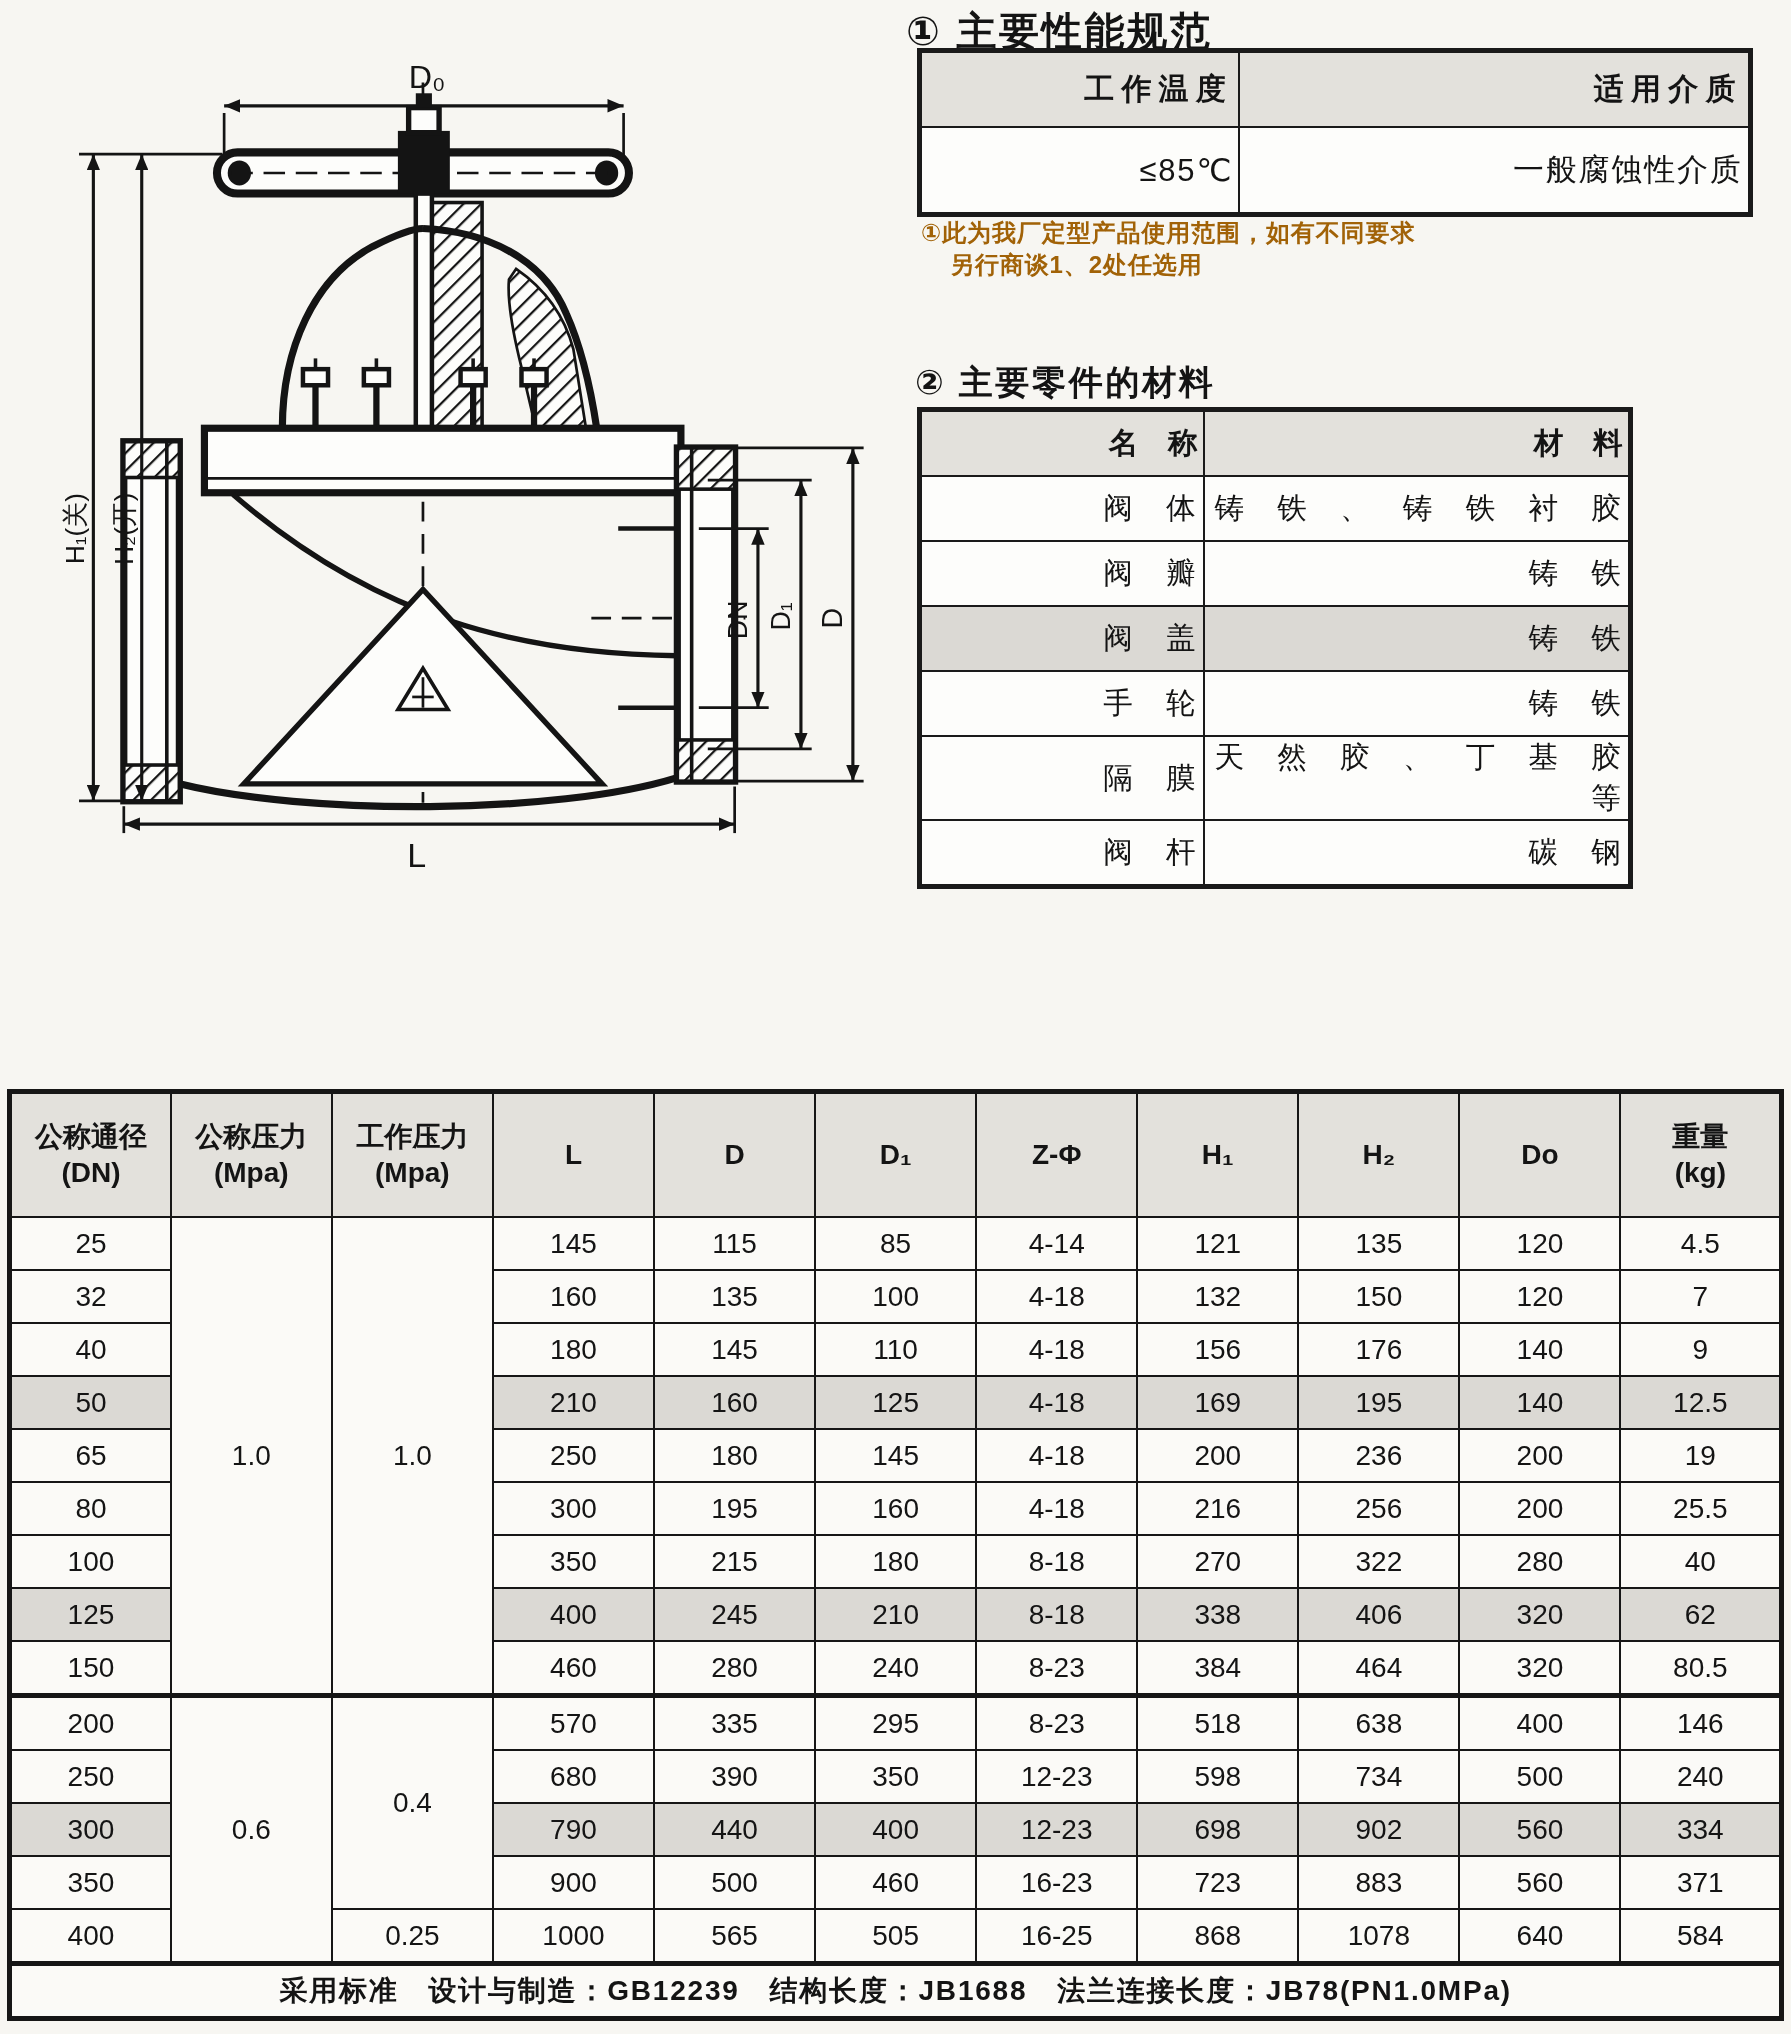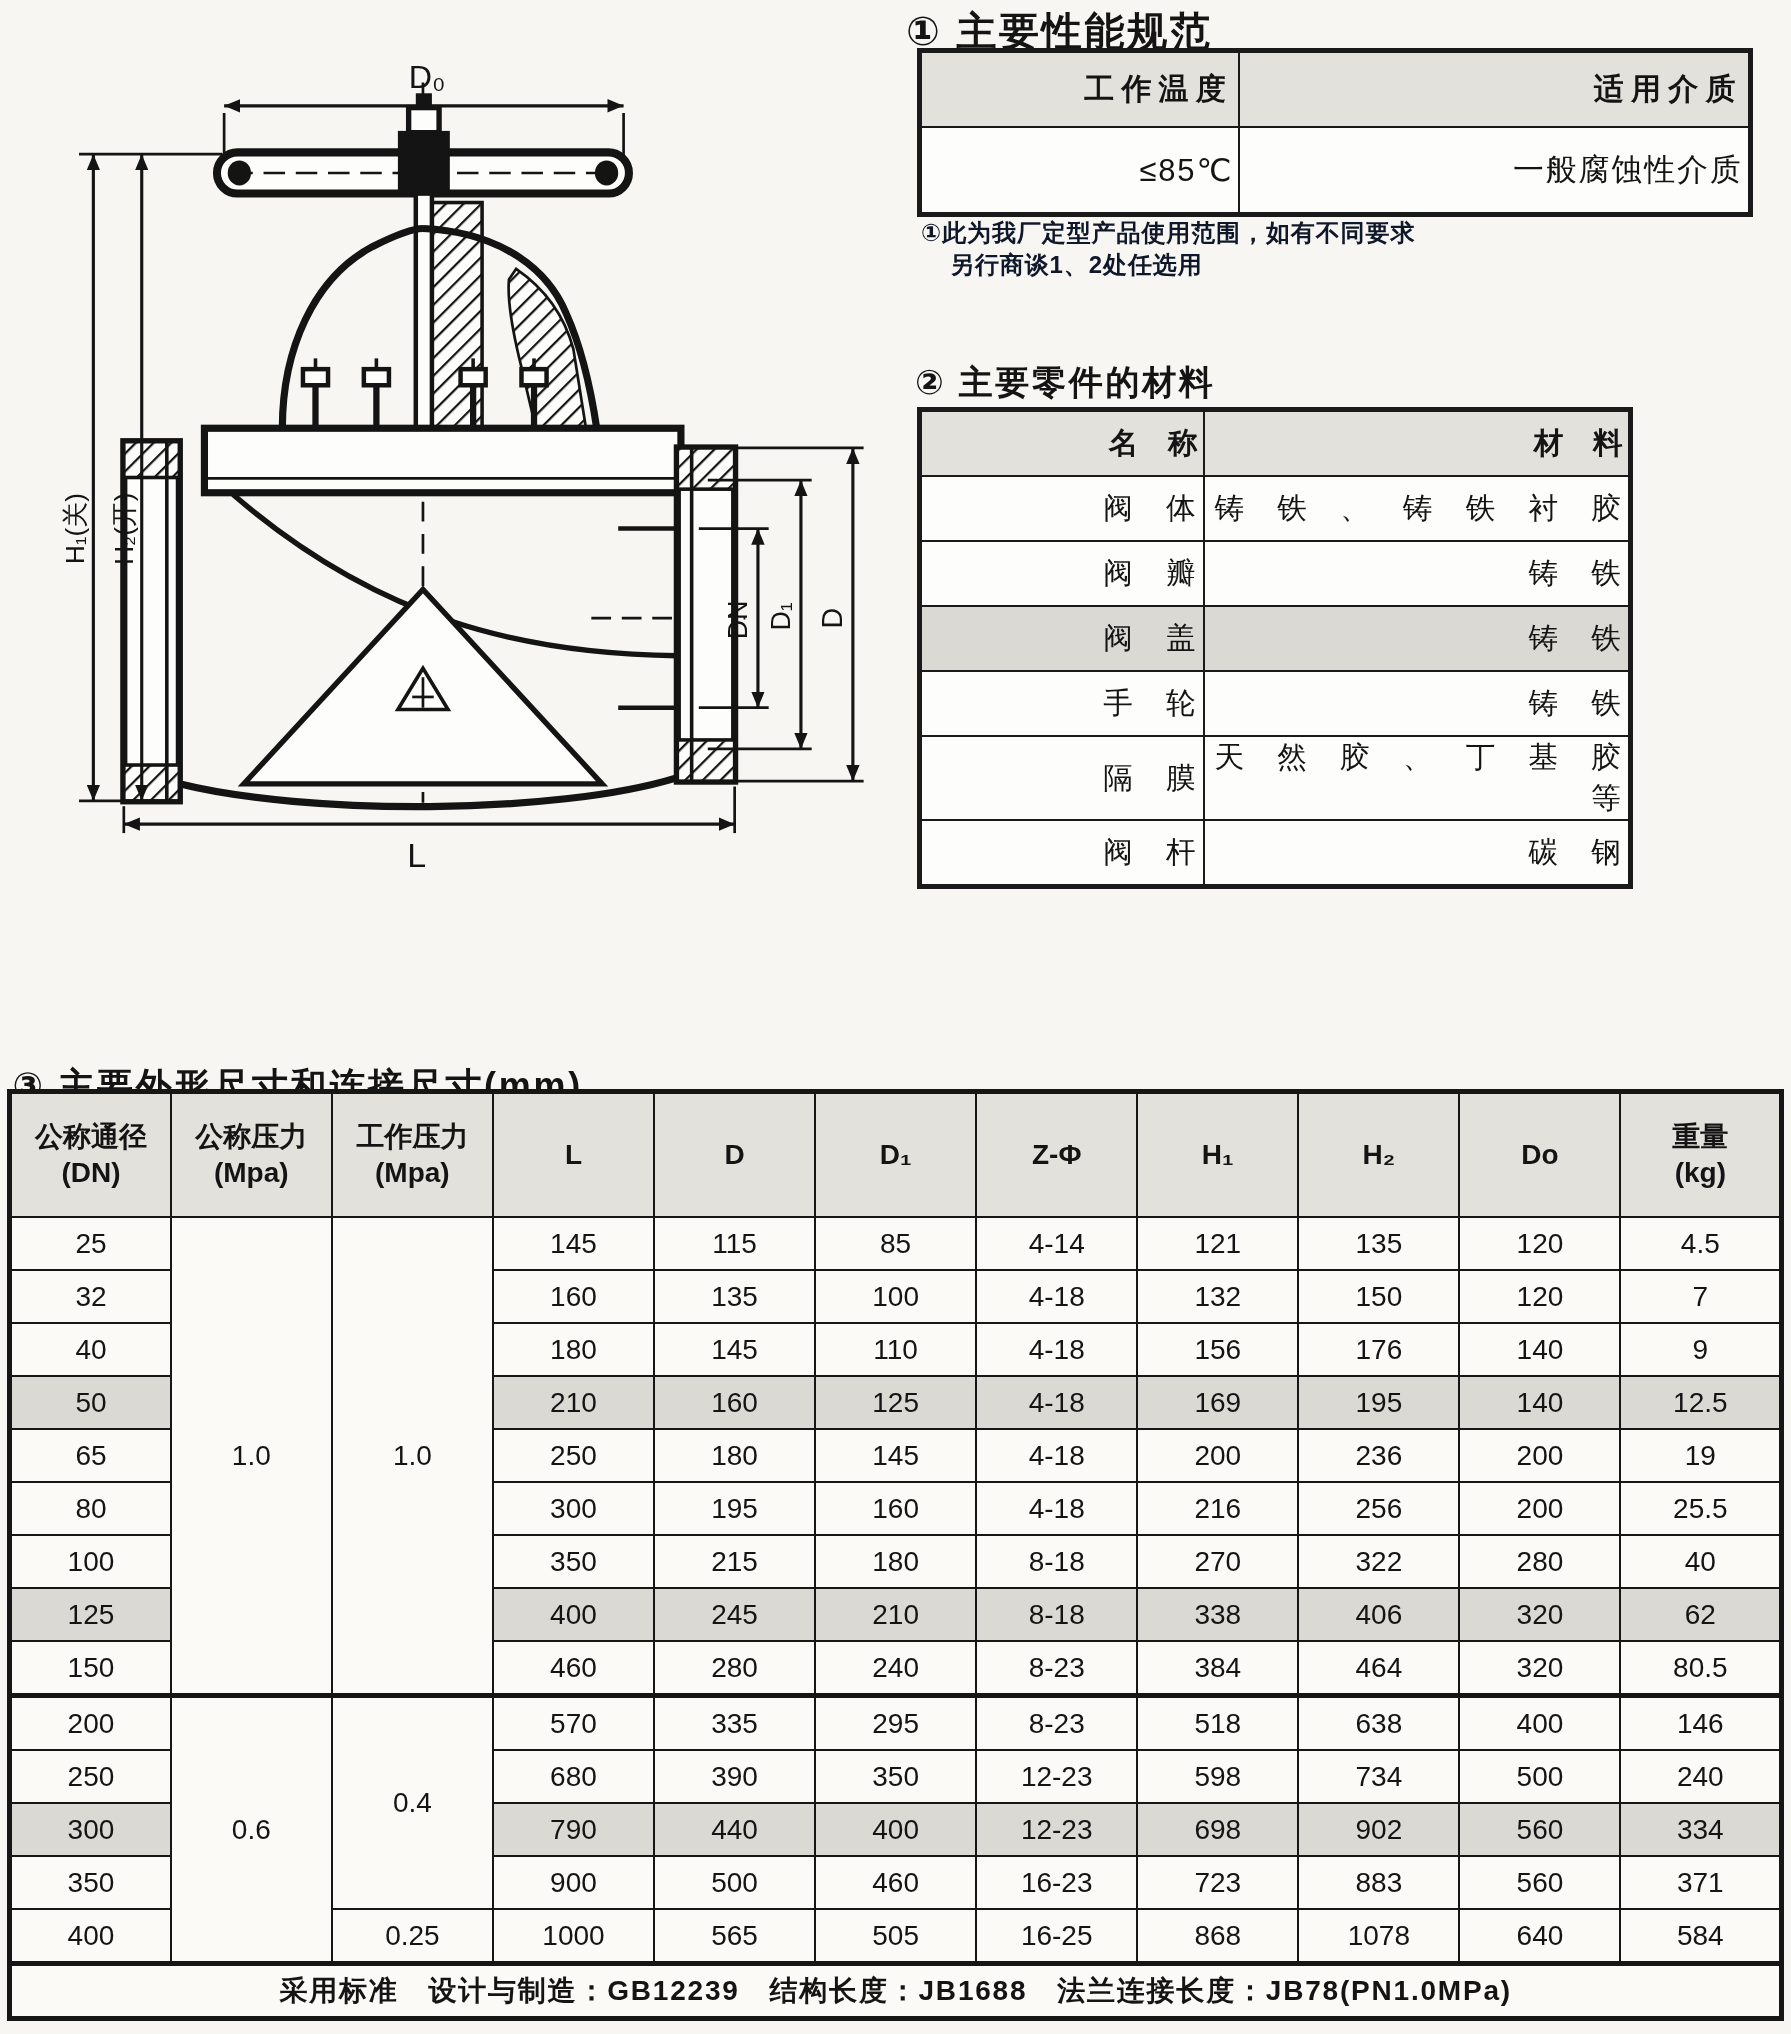--- a/index.html
+++ b/index.html
@@ -20,21 +20,21 @@
     border:2.7px solid #1a1a1a;text-align:right;vertical-align:middle;
     padding:0 5.4px;overflow:hidden;
   }
   table.box{border:5.4px solid #1a1a1a;}
   table.box th{background:#e3e1dc;font-weight:600;}
   .shade{background:#dbd9d4 !important;}
 
   #perf-table th{height:73px;font-size:30px;letter-spacing:7.2px;}
   #perf-table td{height:84px;font-size:31px;letter-spacing:1.8px;}
 
-  .perf-notes{font-size:24px;line-height:32px;font-weight:600;letter-spacing:0.9px;color:#0f172a;}
+  .perf-notes{font-size:24px;line-height:32px;font-weight:600;letter-spacing:0.9px;color:#a16207;}
   .perf-notes .line2{padding-left:29px;}
 
   #mat-table th{height:63px;font-size:29.6px;}
   #mat-table td{height:63px;font-size:29.6px;letter-spacing:1.8px;}
 
   
   #dim-table{border-collapse:collapse;table-layout:fixed;width:100%;height:100%;background:#fbfaf7;border:5.4px solid #161616;}
   #dim-table th,#dim-table td{
     border:2.7px solid #161616;text-align:center;vertical-align:middle;padding:0;
   }
@@ -252,21 +252,20 @@
         <td>天　然　胶　、　丁　基　胶　等</td>
       </tr>
       <tr>
         <td>阀　杆</td>
         <td>碳　钢</td>
       </tr>
     </tbody>
       </table>
   </div>
 
-  <div class="abs sec-title" style="left:12.5px;top:1062px;font-size:36px;">③ 主要外形尺寸和连接尺寸(mm)</div>
 
   <div class="abs" style="left:7.2px;top:1089px;width:1777px;height:908px;">
     <table id="dim-table">
       <colgroup>
         <col span="11" style="width:9.0909%">
       </colgroup>
       <thead>
         <tr>
             <th>公称通径
 (DN)</th>

